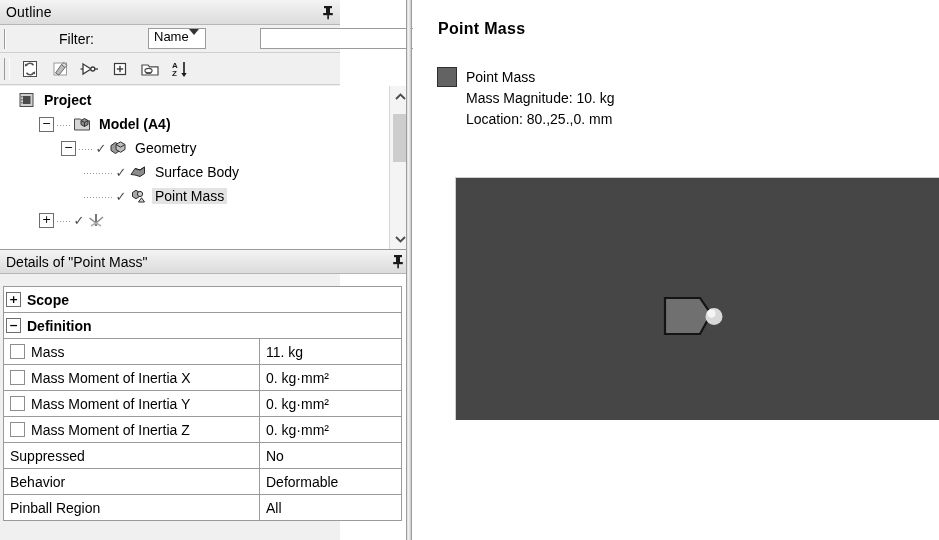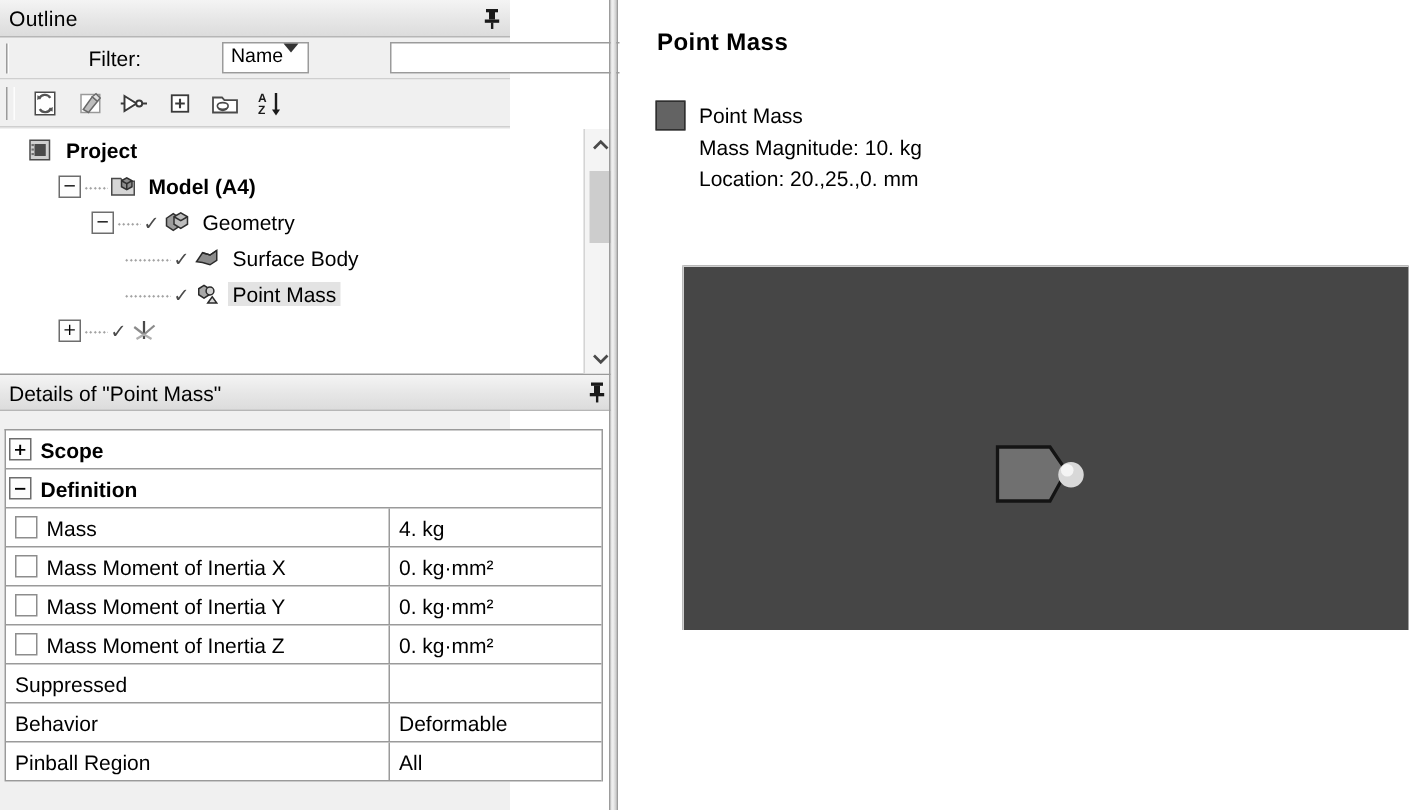--- a/index.html
+++ b/index.html
@@ -378,21 +378,21 @@
         <div class="dcat">
           <span class="expander">−</span>
           <span>Definition</span>
         </div>
       </div>
       <div class="drow">
         <div class="dprop">
           <span class="cbox"></span>
           <span>Mass</span>
         </div>
-        <div class="dval">4. kg</div>
+        <div class="dval">11. kg</div>
       </div>
       <div class="drow">
         <div class="dprop">
           <span class="cbox"></span>
           <span>Mass Moment of Inertia X</span>
         </div>
         <div class="dval">0. kg·mm²</div>
       </div>
       <div class="drow">
         <div class="dprop">
@@ -405,20 +405,21 @@
         <div class="dprop">
           <span class="cbox"></span>
           <span>Mass Moment of Inertia Z</span>
         </div>
         <div class="dval">0. kg·mm²</div>
       </div>
       <div class="drow">
         <div class="dprop">
           <span>Suppressed</span>
         </div>
+        <div class="dval">No</div>
       </div>
       <div class="drow">
         <div class="dprop">
           <span>Behavior</span>
         </div>
         <div class="dval">Deformable</div>
       </div>
       <div class="drow">
         <div class="dprop">
           <span>Pinball Region</span>
@@ -433,21 +434,21 @@
 
 <div id="right-area">
 
   <div id="rpt-title">Point Mass</div>
 
   <div id="legend">
     <div class="swatch" style="background: rgb(99, 99, 99);"></div>
     <div class="lines">
       <div>Point Mass</div>
       <div>Mass Magnitude: 10. kg</div>
-      <div>Location: 20.,25.,0. mm</div>
+      <div>Location: 80.,25.,0. mm</div>
     </div>
   </div>
 
   <div id="viewport" style="background: rgb(70, 70, 70);">
     <svg class="geom" width="86" height="70" viewBox="0 0 86 70">
       <path d="M6 12 L41 12 L52 28 L41 48 L6 48 z" fill="#707070" stroke="#141414" stroke-width="2.2"></path>
       <circle cx="55" cy="30.5" r="8.5" fill="#d8d8d8"></circle>
       <circle cx="52.5" cy="27.5" r="4.2" fill="#f4f4f4"></circle>
     </svg>
   </div>

